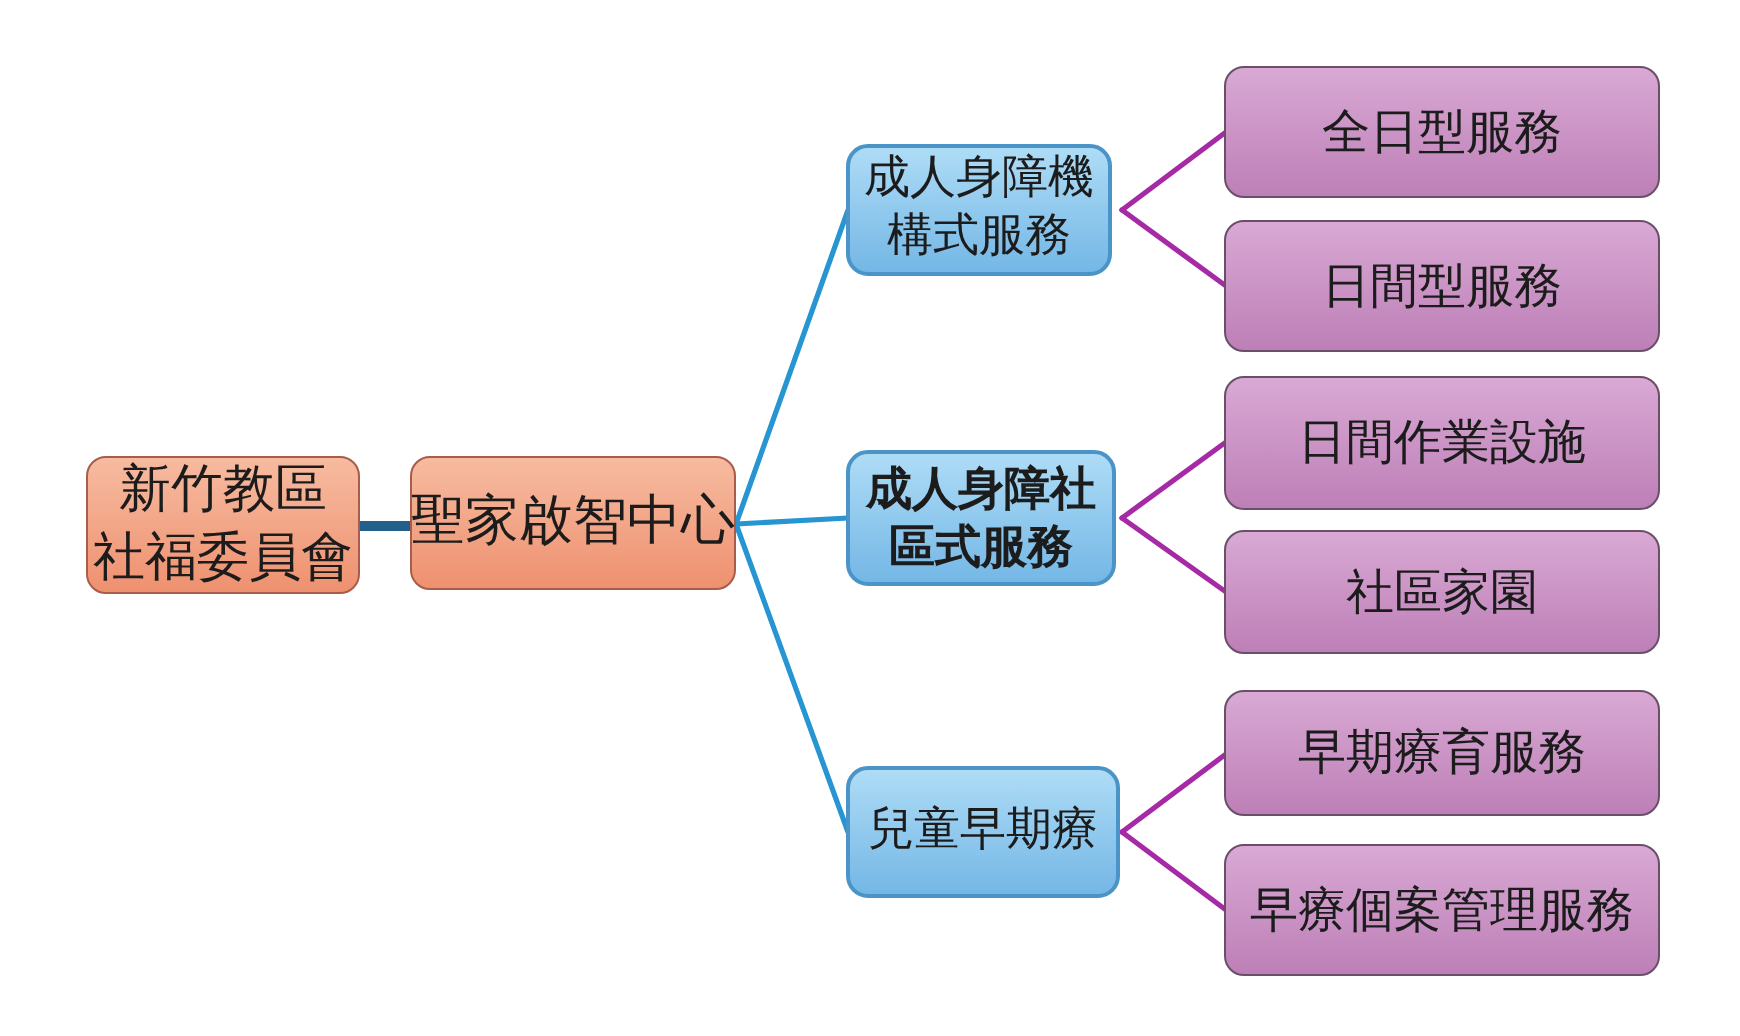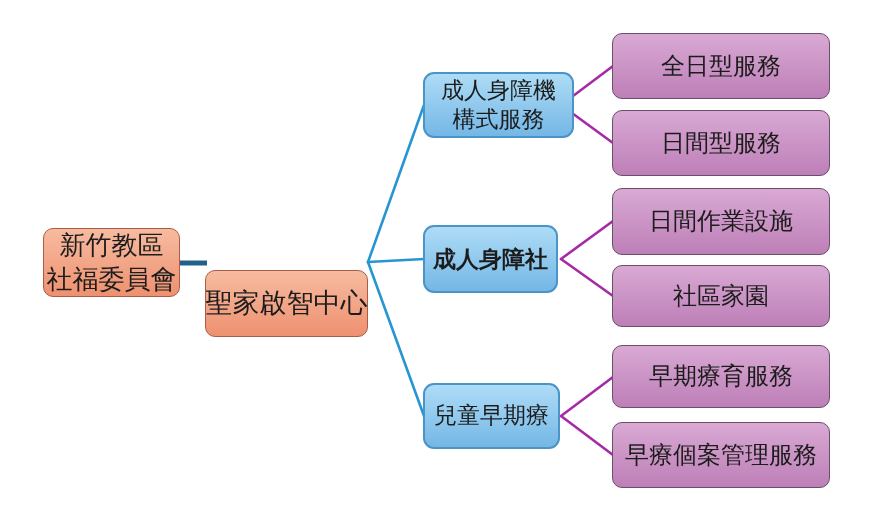--- a/index.html
+++ b/index.html
@@ -40,22 +40,22 @@
     border-radius:11px;
     font-size:23px;
   }
   .purple{
     background:linear-gradient(180deg,var(--purple-top) 0%,var(--purple-bottom) 100%);
     border:1.5px solid var(--purple-border);
     border-radius:10px;
     font-size:24px;
   }
   .node-root{left:43px;top:228px;width:137px;height:69px;font-size:26px;}
-  .node-center{left:205px;top:228px;width:163px;height:67px;font-size:27px;margin-top:42px;}
-  .node-branch-1{left:423px;top:72px;width:151px;height:66px;}
+  .node-center{left:205px;top:228px;width:163px;height:67px;font-size:27px;}
+  .node-branch-1{left:423px;top:72px;width:133px;height:66px;font-family:Liberation Mono, monospace;}
   .node-branch-2{left:423px;top:225px;width:135px;height:68px;font-weight:bold;}
   .node-branch-3{left:423px;top:383px;width:137px;height:66px;}
   .node-leaf-1{left:612px;top:33px;width:218px;height:66px;}
   .node-leaf-2{left:612px;top:110px;width:218px;height:66px;}
   .node-leaf-3{left:612px;top:188px;width:218px;height:67px;}
   .node-leaf-4{left:612px;top:265px;width:218px;height:62px;}
   .node-leaf-5{left:612px;top:345px;width:218px;height:63px;}
   .node-leaf-6{left:612px;top:422px;width:218px;height:66px;}
 </style>
 </head>
@@ -85,20 +85,21 @@
     <span>聖家啟智中心</span>
   </div>
 
   <div class="box blue node-branch-1">
     <span>成人身障機</span>
     <span>構式服務</span>
   </div>
 
   <div class="box blue node-branch-2">
     <span>成人身障社</span>
+    <span>區式服務</span>
   </div>
 
   <div class="box blue node-branch-3">
     <span>兒童早期療</span>
   </div>
 
   <div class="box purple node-leaf-2">
     <span>日間型服務</span>
   </div>
 

